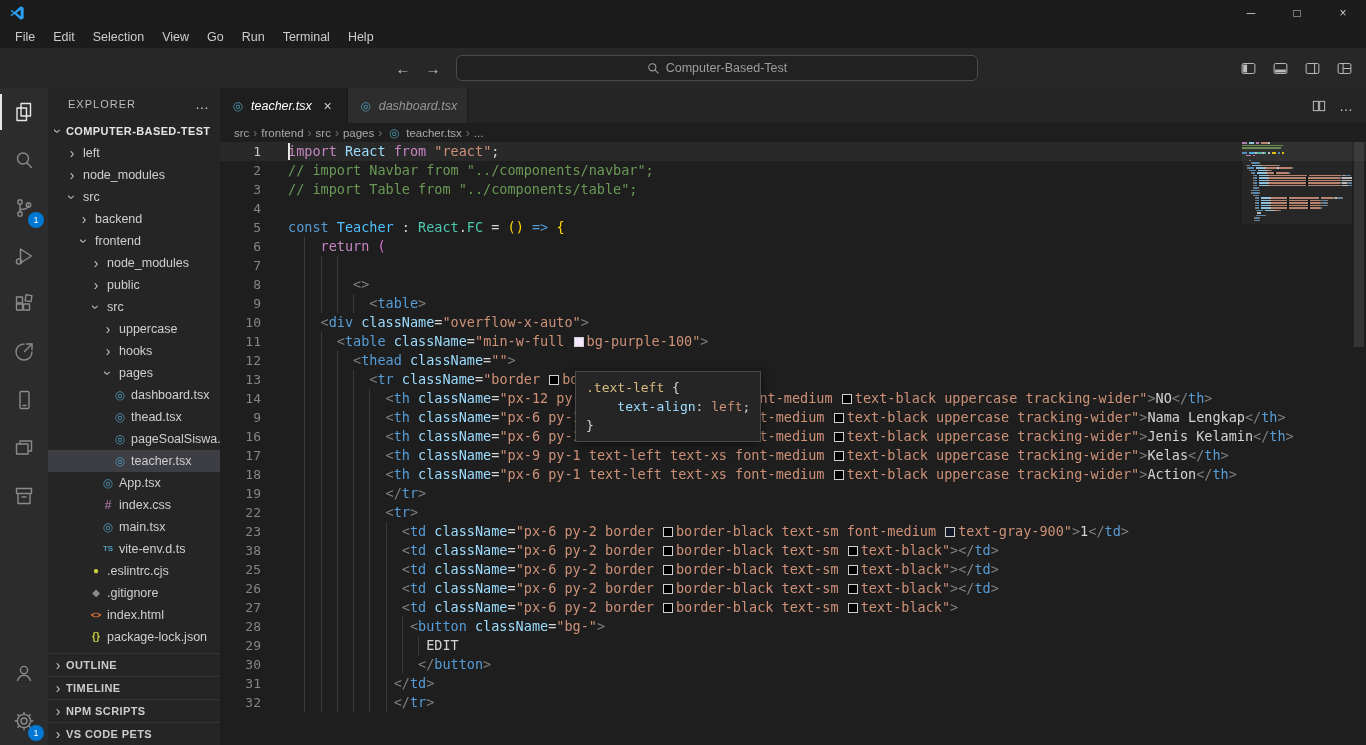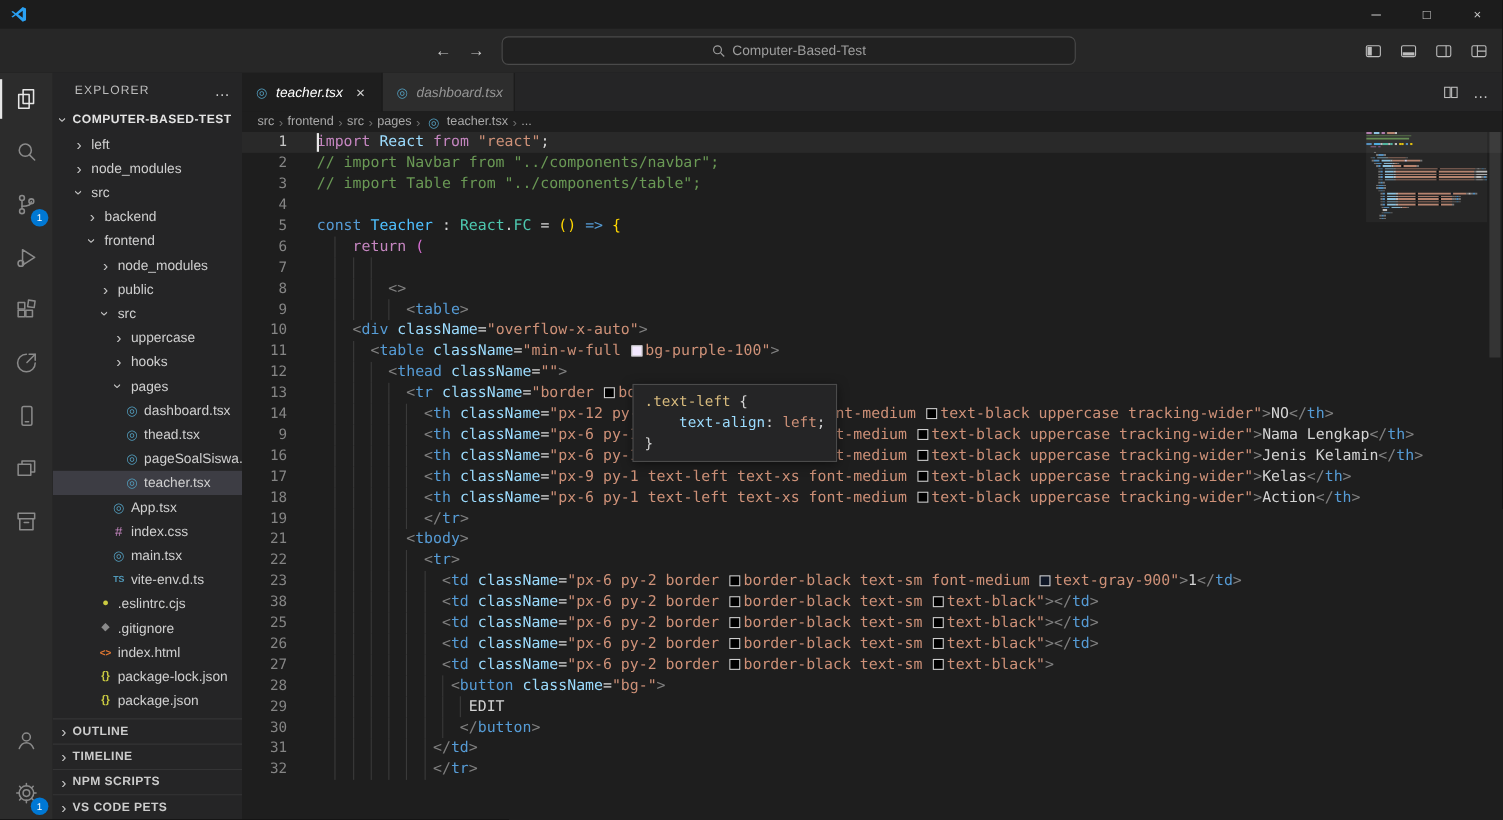--- a/index.html
+++ b/index.html
@@ -107,20 +107,30 @@
         </div>
       <div class="win-btn">
           <span>□</span>
         </div>
       <div class="win-btn">
           <span>×</span>
         </div>
     </div>
   </div>
 
+  <div class="menubar" id="menubar">
+      <span class="menu-item">File</span>
+      <span class="menu-item">Edit</span>
+      <span class="menu-item">Selection</span>
+      <span class="menu-item">View</span>
+      <span class="menu-item">Go</span>
+      <span class="menu-item">Run</span>
+      <span class="menu-item">Terminal</span>
+      <span class="menu-item">Help</span>
+    </div>
 
   <div class="commandbar">
     <span class="nav">←</span>
     <span class="nav">→</span>
     <div class="searchbox">
       <svg viewBox="0 0 16 16" width="13" height="13">
         <circle cx="6.5" cy="6.5" r="4.4" fill="none" stroke="#9d9d9d" stroke-width="1.3"></circle>
         <line x1="10" y1="10" x2="14" y2="14" stroke="#9d9d9d" stroke-width="1.3"></line>
       </svg>
       <span>Computer-Based-Test</span>
@@ -482,24 +492,20 @@
             </div>
             <div class="cl">
               <span class="ln">18</span>
               <span class="lc"><span class="guide" style="left: 2ch;"></span><span class="guide" style="left: 4ch;"></span><span class="guide" style="left: 6ch;"></span><span class="guide" style="left: 8ch;"></span><span class="guide" style="left: 10ch;"></span>            <span style="color: rgb(128, 128, 128);">&lt;</span><span style="color: rgb(86, 156, 214);">th</span><span style="color: rgb(212, 212, 212);"> </span><span style="color: rgb(156, 220, 254);">className</span><span style="color: rgb(212, 212, 212);">=</span><span style="color: rgb(206, 145, 120);">"px-6 py-1 text-left text-xs font-medium </span><span class="sq" style="background: rgb(0, 0, 0);"></span><span style="color: rgb(206, 145, 120);">text-black uppercase tracking-wider"</span><span style="color: rgb(128, 128, 128);">&gt;</span><span style="color: rgb(212, 212, 212);">Action</span><span style="color: rgb(128, 128, 128);">&lt;/</span><span style="color: rgb(86, 156, 214);">th</span><span style="color: rgb(128, 128, 128);">&gt;</span></span>
             </div>
             <div class="cl">
               <span class="ln">19</span>
               <span class="lc"><span class="guide" style="left: 2ch;"></span><span class="guide" style="left: 4ch;"></span><span class="guide" style="left: 6ch;"></span><span class="guide" style="left: 8ch;"></span><span class="guide" style="left: 10ch;"></span>            <span style="color: rgb(128, 128, 128);">&lt;/</span><span style="color: rgb(86, 156, 214);">tr</span><span style="color: rgb(128, 128, 128);">&gt;</span></span>
             </div>
             <div class="cl">
-              <span class="ln">21</span>
-              <span class="lc"><span class="guide" style="left: 2ch;"></span><span class="guide" style="left: 4ch;"></span><span class="guide" style="left: 6ch;"></span><span class="guide" style="left: 8ch;"></span>          <span style="color: rgb(128, 128, 128);">&lt;</span><span style="color: rgb(86, 156, 214);">tbody</span><span style="color: rgb(128, 128, 128);">&gt;</span></span>
-            </div>
-            <div class="cl">
               <span class="ln">22</span>
               <span class="lc"><span class="guide" style="left: 2ch;"></span><span class="guide" style="left: 4ch;"></span><span class="guide" style="left: 6ch;"></span><span class="guide" style="left: 8ch;"></span><span class="guide" style="left: 10ch;"></span>            <span style="color: rgb(128, 128, 128);">&lt;</span><span style="color: rgb(86, 156, 214);">tr</span><span style="color: rgb(128, 128, 128);">&gt;</span></span>
             </div>
             <div class="cl">
               <span class="ln">23</span>
               <span class="lc"><span class="guide" style="left: 2ch;"></span><span class="guide" style="left: 4ch;"></span><span class="guide" style="left: 6ch;"></span><span class="guide" style="left: 8ch;"></span><span class="guide" style="left: 10ch;"></span><span class="guide" style="left: 12ch;"></span>              <span style="color: rgb(128, 128, 128);">&lt;</span><span style="color: rgb(86, 156, 214);">td</span><span style="color: rgb(212, 212, 212);"> </span><span style="color: rgb(156, 220, 254);">className</span><span style="color: rgb(212, 212, 212);">=</span><span style="color: rgb(206, 145, 120);">"px-6 py-2 border </span><span class="sq" style="background: rgb(0, 0, 0);"></span><span style="color: rgb(206, 145, 120);">border-black text-sm font-medium </span><span class="sq" style="background: rgb(17, 24, 39);"></span><span style="color: rgb(206, 145, 120);">text-gray-900"</span><span style="color: rgb(128, 128, 128);">&gt;</span><span style="color: rgb(212, 212, 212);">1</span><span style="color: rgb(128, 128, 128);">&lt;/</span><span style="color: rgb(86, 156, 214);">td</span><span style="color: rgb(128, 128, 128);">&gt;</span></span>
             </div>
             <div class="cl">
               <span class="ln">38</span>
               <span class="lc"><span class="guide" style="left: 2ch;"></span><span class="guide" style="left: 4ch;"></span><span class="guide" style="left: 6ch;"></span><span class="guide" style="left: 8ch;"></span><span class="guide" style="left: 10ch;"></span><span class="guide" style="left: 12ch;"></span>              <span style="color: rgb(128, 128, 128);">&lt;</span><span style="color: rgb(86, 156, 214);">td</span><span style="color: rgb(212, 212, 212);"> </span><span style="color: rgb(156, 220, 254);">className</span><span style="color: rgb(212, 212, 212);">=</span><span style="color: rgb(206, 145, 120);">"px-6 py-2 border </span><span class="sq" style="background: rgb(0, 0, 0);"></span><span style="color: rgb(206, 145, 120);">border-black text-sm </span><span class="sq" style="background: rgb(0, 0, 0);"></span><span style="color: rgb(206, 145, 120);">text-black"</span><span style="color: rgb(128, 128, 128);">&gt;</span><span style="color: rgb(128, 128, 128);">&lt;/</span><span style="color: rgb(86, 156, 214);">td</span><span style="color: rgb(128, 128, 128);">&gt;</span></span>

